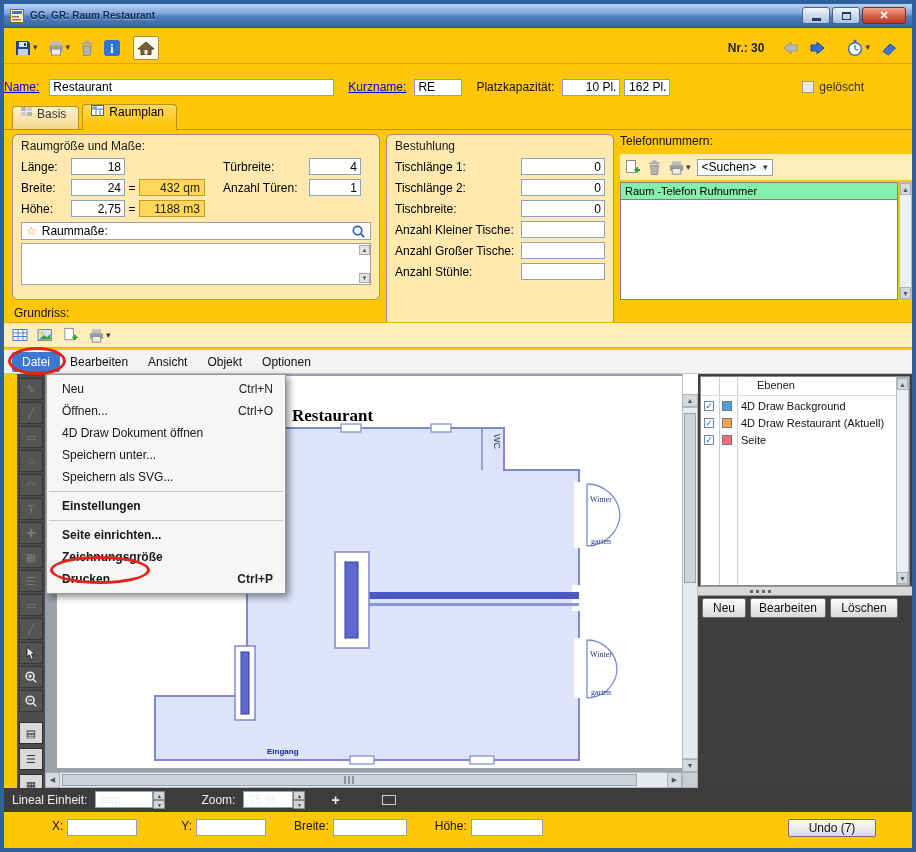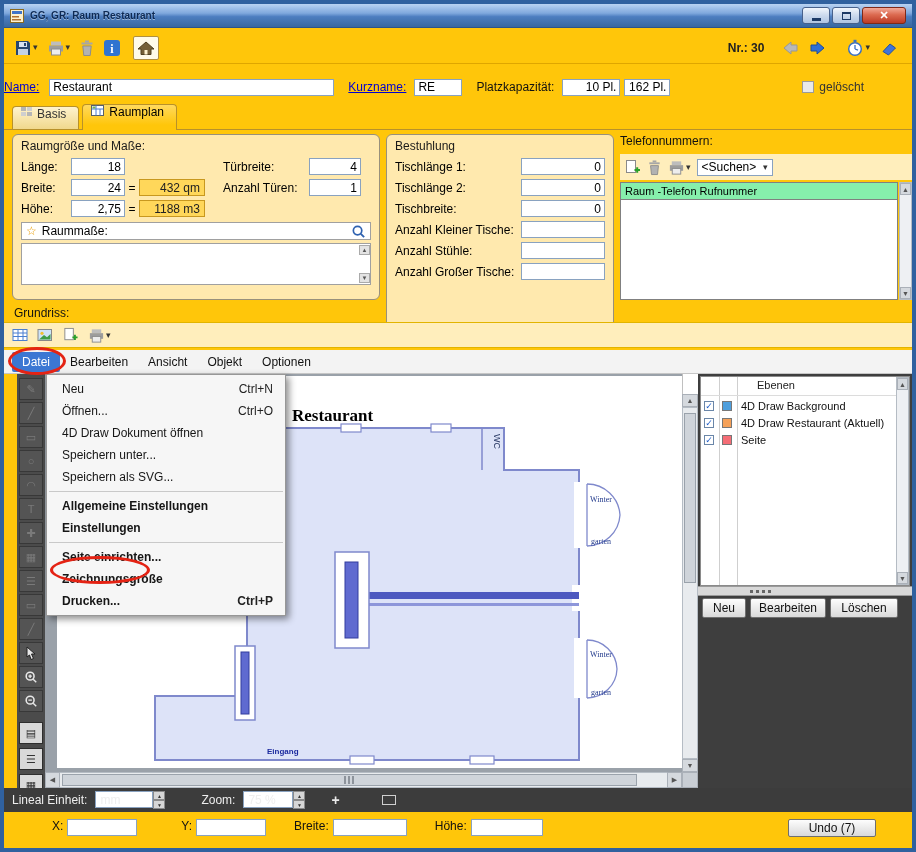--- a/index.html
+++ b/index.html
@@ -276,25 +276,25 @@
       </div>
     <div class="b-row">
         <span>Tischbreite:</span>
         <input class="tb num" value="0" style="">
       </div>
     <div class="b-row">
         <span>Anzahl Kleiner Tische:</span>
         <input class="tb num" value="" style="">
       </div>
     <div class="b-row">
+        <span>Anzahl Großer Tische:</span>
+        <input class="tb num" value="" style="">
+      </div>
+    <div class="b-row">
         <span>Anzahl Stühle:</span>
-        <input class="tb num" value="" style="">
-      </div>
-    <div class="b-row">
-        <span>Anzahl Großer Tische:</span>
         <input class="tb num" value="" style="">
       </div>
   </div>
 
   <div class="tel-panel">
     <div style="color:#111">Telefonnummern:</div>
     <div class="tel-toolbar">
       <svg width="17" height="17" viewBox="0 0 17 17">
         <rect x="2.5" y="1.5" width="9" height="12" fill="#fff" stroke="#8a8a8a"></rect>
         <path d="M10.5 11 H16 M13.2 8.2 V13.8" stroke="#2aa02a" stroke-width="2"></path>
@@ -546,24 +546,20 @@
     <div class="dd-item">
         <span>Speichern unter...</span>
         <span class="sc"></span>
       </div>
     <div class="dd-item">
         <span>Speichern als SVG...</span>
         <span class="sc"></span>
       </div>
     <div class="dd-sep"></div>
     <div class="dd-item bold">
-        <span>Allgemeine Einstellungen</span>
-        <span class="sc"></span>
-      </div>
-    <div class="dd-item bold">
         <span>Einstellungen</span>
         <span class="sc"></span>
       </div>
     <div class="dd-sep"></div>
     <div class="dd-item bold">
         <span>Seite einrichten...</span>
         <span class="sc"></span>
       </div>
     <div class="dd-item bold">
         <span>Zeichnungsgröße</span>

